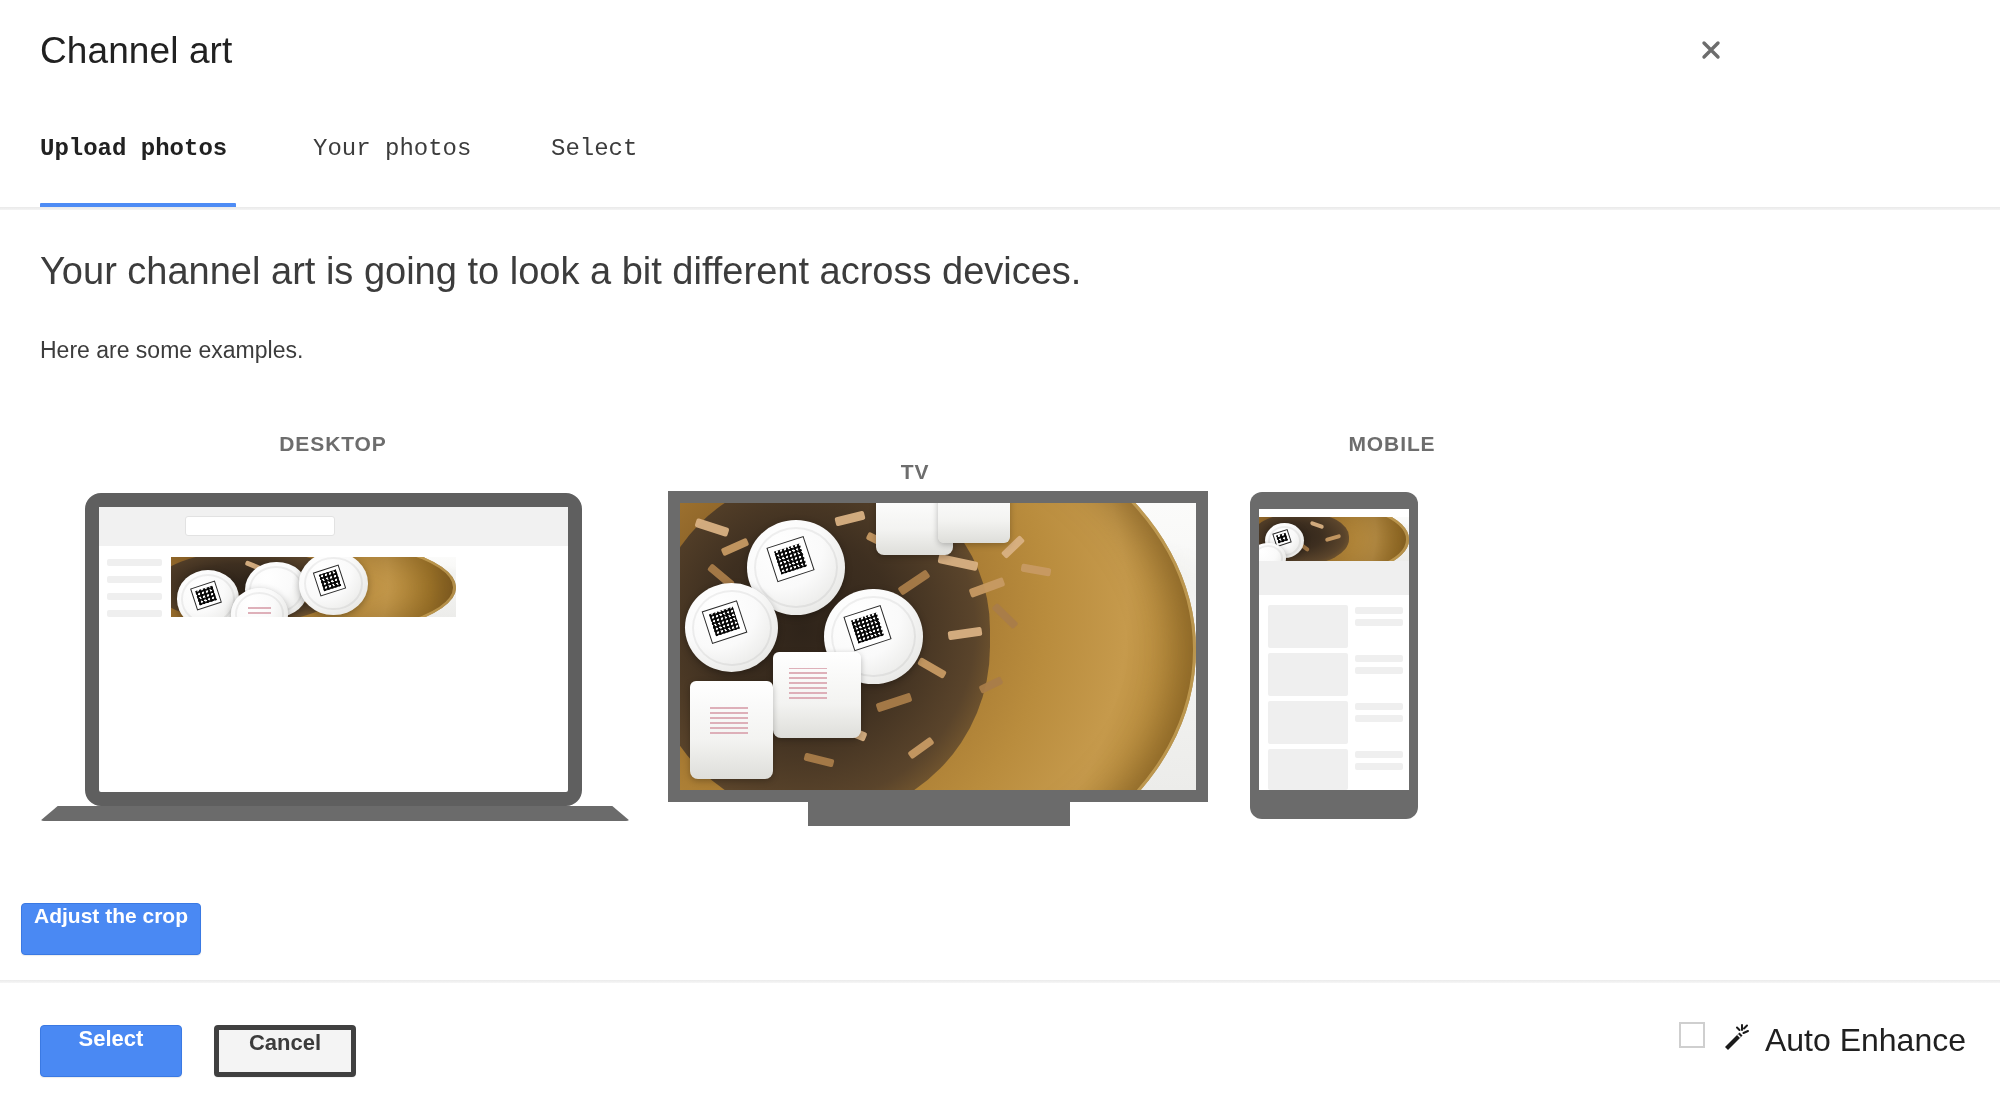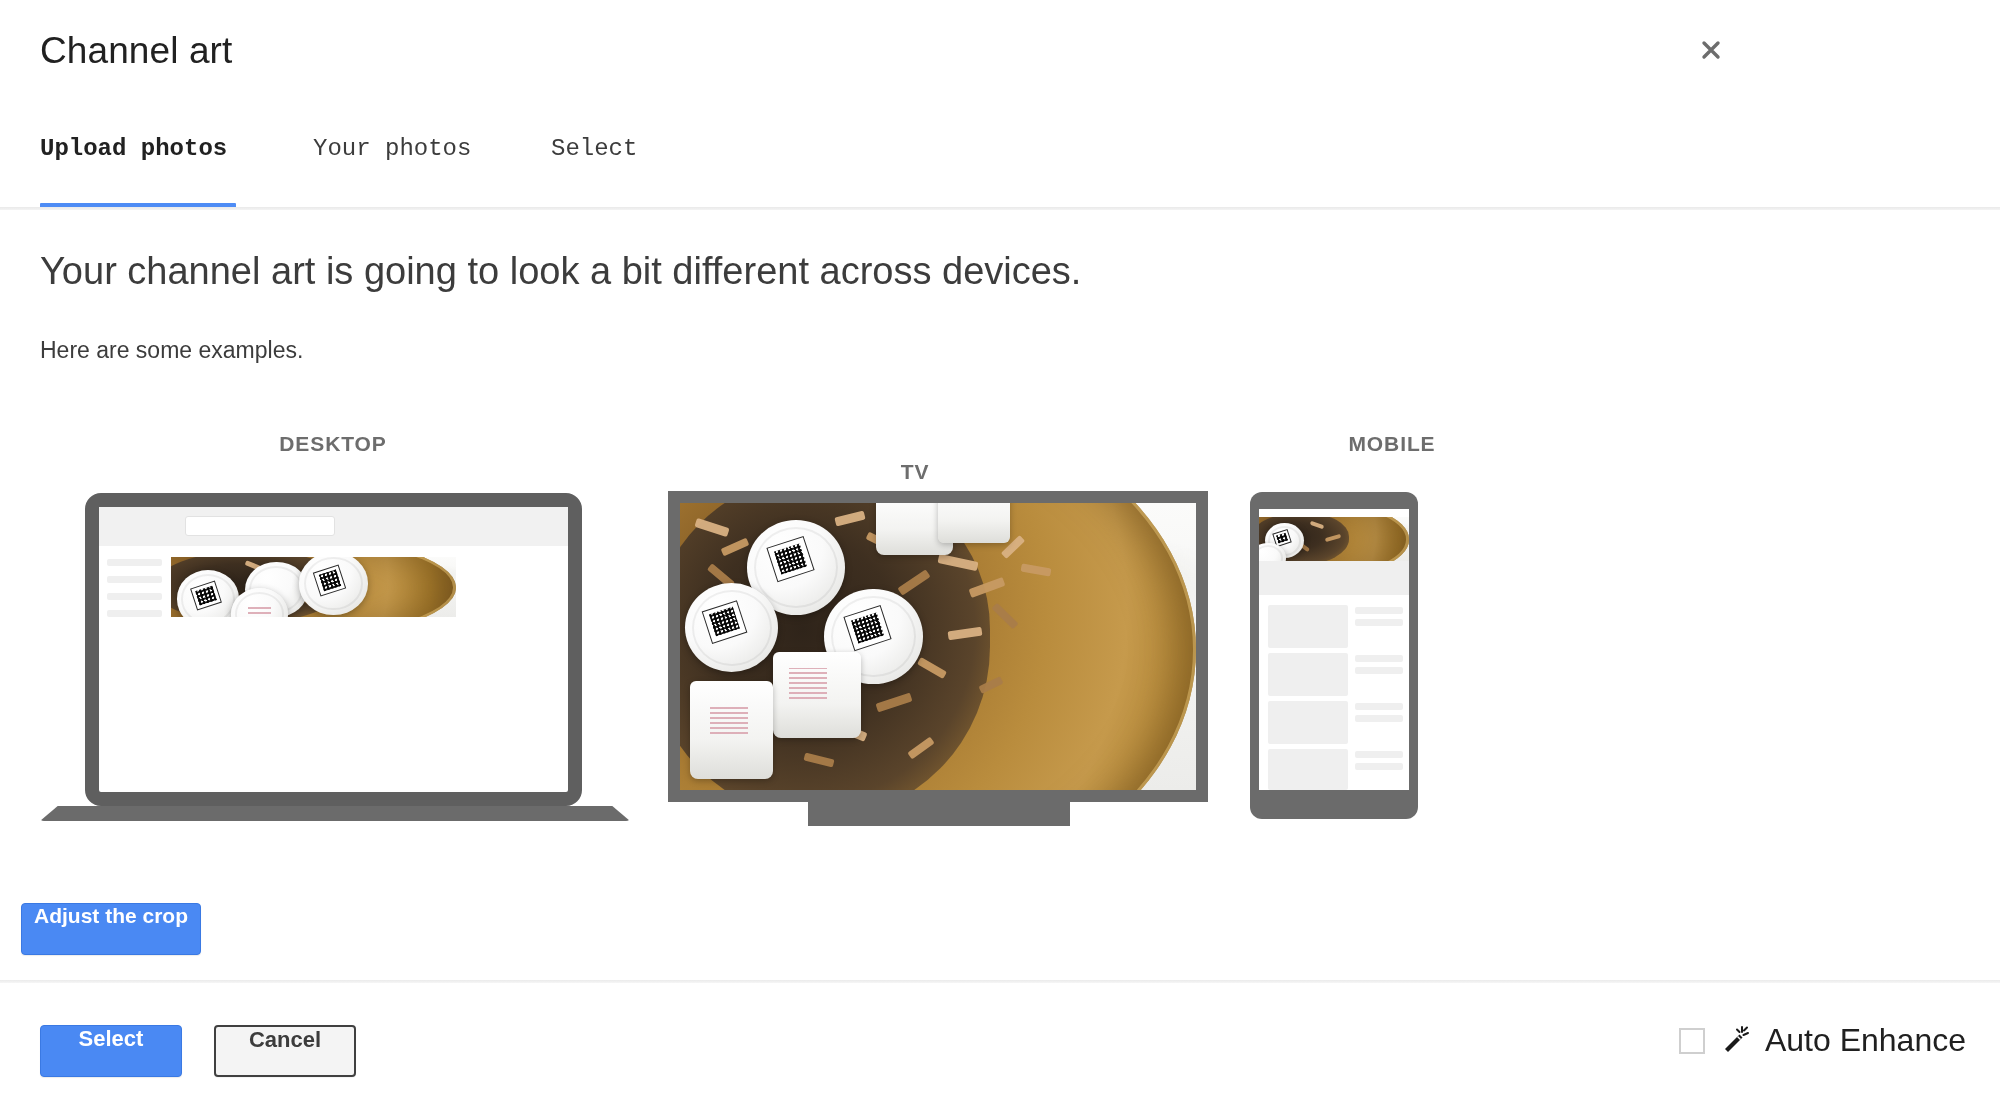--- a/index.html
+++ b/index.html
@@ -254,36 +254,36 @@
   }
   .btn-blue {
     background: #4a89f3;
     color: #fff;
     border: 1px solid #3a79e3;
     box-shadow: 0 1px 1px rgba(0,0,0,.08);
   }
   .btn-gray {
     background: #f4f4f4;
     color: #3c3c3c;
-    border: 2px solid #404040;
+    border: 5px solid #404040;
     box-shadow: 0 1px 1px rgba(0,0,0,.05);
   }
 
   .footer-divider {
     position: absolute;
     left: 0; top: 980px;
     width: 2000px; height: 3px;
     background: linear-gradient(to bottom, #ebebeb, #f6f6f6);
   }
 
   
   .auto-enhance {
     position: absolute;
     right: 34px; top: 1022px;
-    display: flex; align-items: center;
+    display: flex; align-items: flex-start;
     gap: 13px;
   }
   .checkbox {
     width: 26px; height: 26px;
     border: 2px solid #cfcfcf;
     background: #fff;
     cursor: pointer;
     flex: 0 0 auto;
   }
   .wand-icon {

